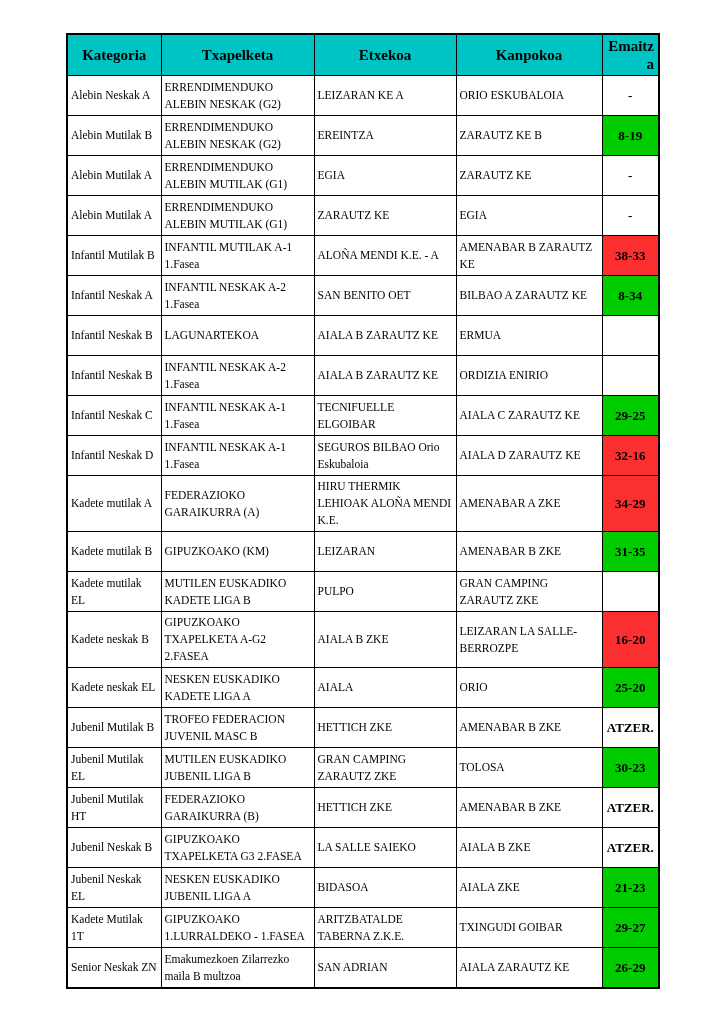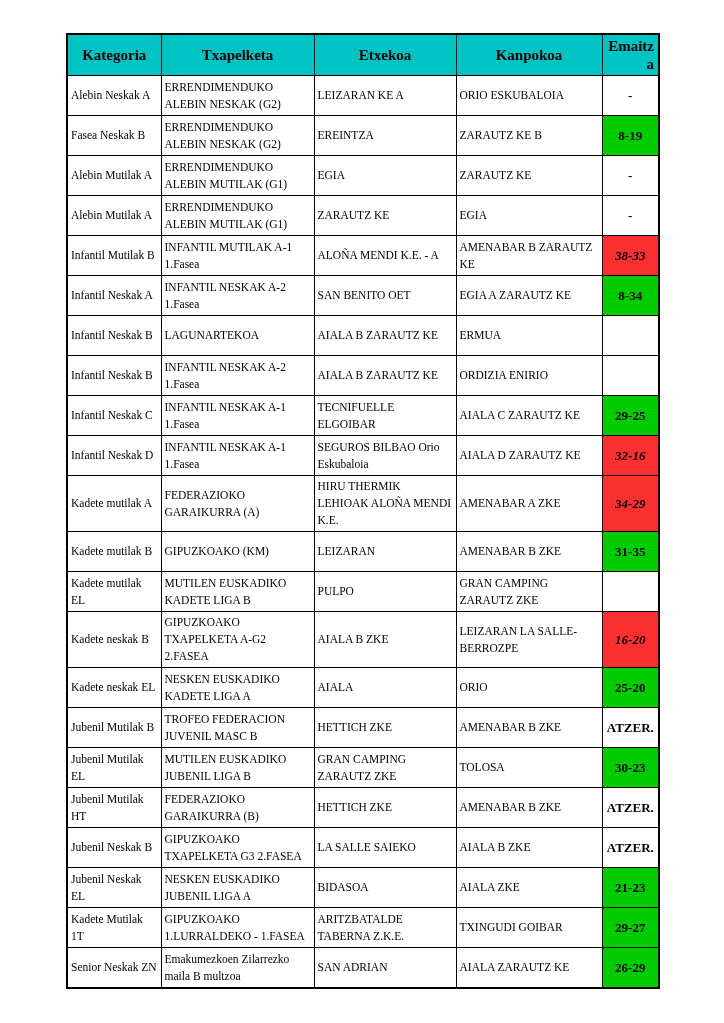--- a/index.html
+++ b/index.html
@@ -58,21 +58,21 @@
     text-align: left;
     background: #ffffff;
   }
   td.cell-emaitza {
     text-align: center;
     font-weight: bold;
     font-size: 13px;
     padding: 2px 1px;
   }
   td.cell-emaitza.bg-green { background: var(--win-green, #00CC00); }
-  td.cell-emaitza.bg-red   { background: var(--loss-red, #FB2F2F); font-style: italic; }
+  td.cell-emaitza.bg-red   { background: var(--loss-red, #FB2F2F); }
   td.cell-kategoria { }
   tr td { height: 35px; }
 </style>
 </head>
 <body>
 
 <div class="page">
   <table class="results">
     <colgroup>
       <col class="c-kategoria">
@@ -92,21 +92,21 @@
     </thead>
     <tbody>
         <tr>
           <td class="cell-kategoria">Alebin Neskak A</td>
           <td class="cell-txapelketa">ERRENDIMENDUKO ALEBIN NESKAK (G2)</td>
           <td class="cell-etxekoa">LEIZARAN KE A</td>
           <td class="cell-kanpokoa">ORIO ESKUBALOIA</td>
           <td class="cell-emaitza">-</td>
         </tr>
         <tr>
-          <td class="cell-kategoria">Fasea Neskak B</td>
+          <td class="cell-kategoria">Alebin Mutilak B</td>
           <td class="cell-txapelketa">ERRENDIMENDUKO ALEBIN NESKAK (G2)</td>
           <td class="cell-etxekoa">EREINTZA</td>
           <td class="cell-kanpokoa">ZARAUTZ KE B</td>
           <td class="cell-emaitza bg-green">8-19</td>
         </tr>
         <tr>
           <td class="cell-kategoria">Alebin Mutilak A</td>
           <td class="cell-txapelketa">ERRENDIMENDUKO ALEBIN MUTILAK (G1)</td>
           <td class="cell-etxekoa">EGIA</td>
           <td class="cell-kanpokoa">ZARAUTZ KE</td>
@@ -123,21 +123,21 @@
           <td class="cell-kategoria">Infantil Mutilak B</td>
           <td class="cell-txapelketa">INFANTIL MUTILAK A-1 1.Fasea</td>
           <td class="cell-etxekoa">ALOÑA MENDI K.E. - A</td>
           <td class="cell-kanpokoa">AMENABAR B ZARAUTZ KE</td>
           <td class="cell-emaitza bg-red">38-33</td>
         </tr>
         <tr>
           <td class="cell-kategoria">Infantil Neskak A</td>
           <td class="cell-txapelketa">INFANTIL NESKAK A-2 1.Fasea</td>
           <td class="cell-etxekoa">SAN BENITO OET</td>
-          <td class="cell-kanpokoa">EGIA A ZARAUTZ KE</td>
+          <td class="cell-kanpokoa">BILBAO A ZARAUTZ KE</td>
           <td class="cell-emaitza bg-green">8-34</td>
         </tr>
         <tr>
           <td class="cell-kategoria">Infantil Neskak B</td>
           <td class="cell-txapelketa">LAGUNARTEKOA</td>
           <td class="cell-etxekoa">AIALA B ZARAUTZ KE</td>
           <td class="cell-kanpokoa">ERMUA</td>
           <td class="cell-emaitza"></td>
         </tr>
         <tr>

